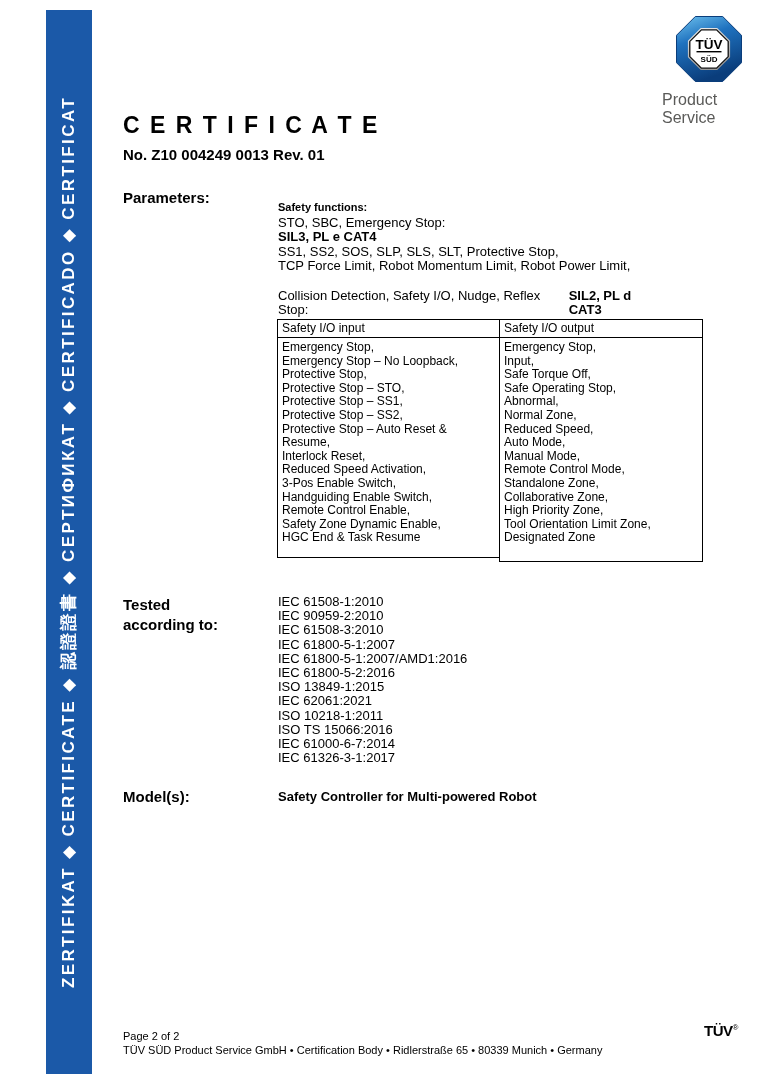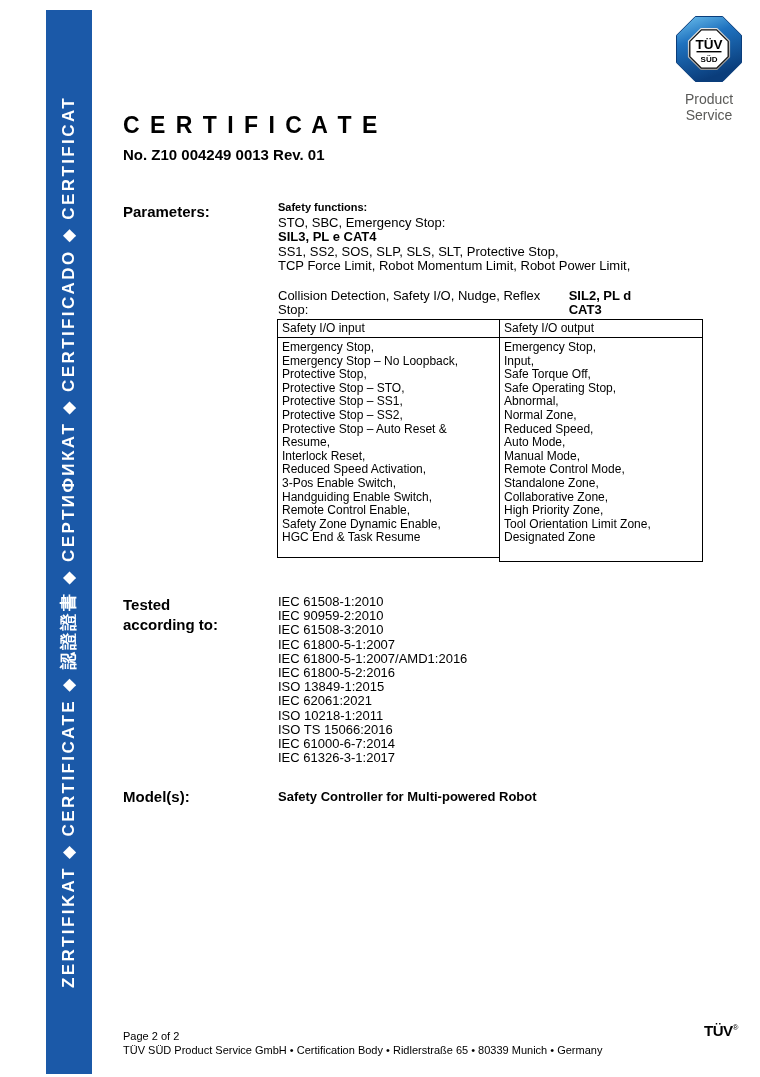--- a/index.html
+++ b/index.html
@@ -12,21 +12,21 @@
   .band { left:46px; top:10px; width:46px; height:1064px; background:#1b59a8; }
   .band-text {
     left:46px; top:1074px; width:1064px; height:46px; line-height:46px;
     transform:rotate(-90deg); transform-origin:0 0;
     text-align:center; color:#ffffff; font-weight:bold;
     font-size:17px; letter-spacing:2.4px; white-space:nowrap;
   }
 
   
   .logo { left:676px; top:16px; width:66px; height:66px; }
-  .logo-caption { left:662px; top:91px; width:94px; text-align:center; font-size:14px; color:#5a5a58; }
+  .logo-caption { left:662px; top:91px; width:94px; text-align:left; font-size:16px; color:#5a5a58; }
 
   
   .title { left:123px; top:112px; font-size:23px; font-weight:bold; letter-spacing:2px; white-space:nowrap; }
   .cert-no { left:123px; top:146px; font-size:15px; font-weight:bold; }
 
   .side-label { left:123px; font-size:15px; font-weight:bold; line-height:20px; }
 
   .body-txt { font-size:13px; line-height:14.5px; }
   .bold { font-weight:bold; }
 
@@ -85,21 +85,21 @@
       <text x="33" y="32.5" text-anchor="middle" font-family="Liberation Sans, DejaVu Sans, sans-serif" font-size="13.5" font-weight="bold" fill="#000000">TÜV</text>
       <rect x="20.5" y="35" width="25" height="1.4" fill="#000000"></rect>
       <text x="33" y="45.5" text-anchor="middle" font-family="Liberation Sans, DejaVu Sans, sans-serif" font-size="8" font-weight="bold" fill="#000000">SÜD</text>
     </svg>
   </div>
   <div class="abs logo-caption">Product Service</div>
 
   <div class="abs title">C E R T I F I C A T E</div>
   <div class="abs cert-no">No. Z10 004249 0013 Rev. 01</div>
 
-  <div class="abs side-label" style="top:202px;">Parameters:</div>
+  <div class="abs side-label" style="top:188px;">Parameters:</div>
   <div class="abs sf-heading">Safety functions:</div>
 
   <div class="abs flex-row row-sf1 body-txt">
     <span>STO, SBC, Emergency Stop:</span>
     <span class="bold">SIL3, PL e CAT4</span>
   </div>
 
   <div class="abs paragraph body-txt">
       <div>SS1, SS2, SOS, SLP, SLS, SLT, Protective Stop,</div>
       <div>TCP Force Limit, Robot Momentum Limit, Robot Power Limit,</div>

